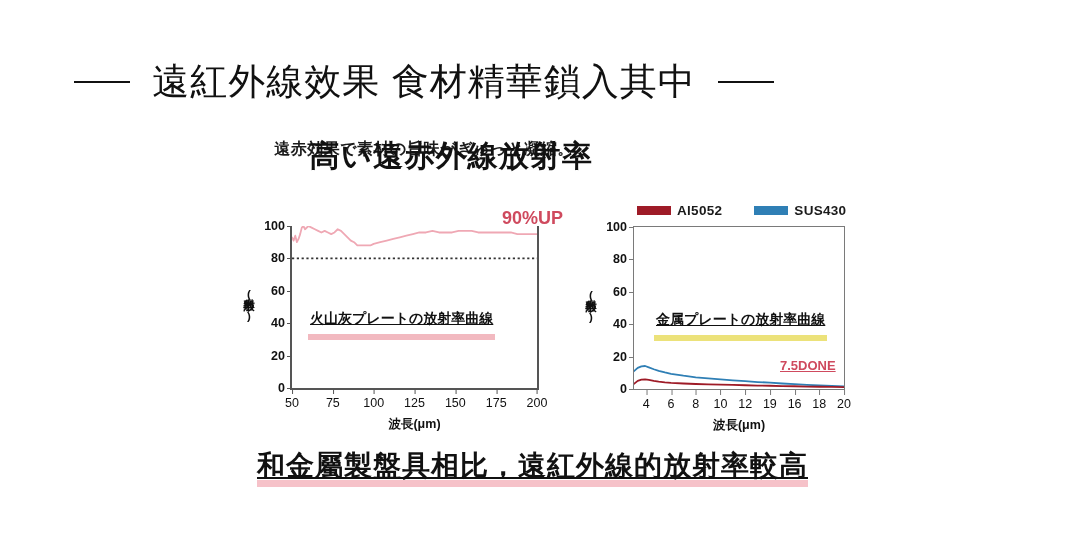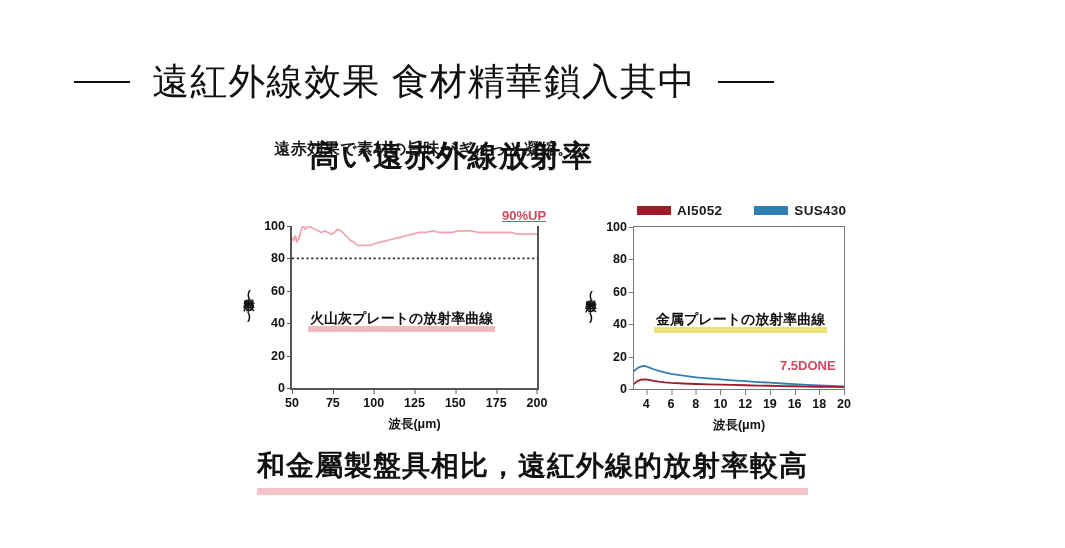--- a/index.html
+++ b/index.html
@@ -74,24 +74,23 @@
   .chart-panel {
     position: absolute;
     top: 0;
   }
   .chart-left  { left: 228px; width: 340px; height: 240px; }
   .chart-right { left: 575px; width: 285px; height: 240px; }
 
   
   .badge {
     position: absolute;
-    font-size: 13px;
-    font-weight: 700;
-    white-space: nowrap;
-    text-decoration: underline;
+    font-size: 18px;
+    font-weight: 700;
+    white-space: nowrap;
   }
   .badge-up {
     left: 274px;
     top: 8px;
     color: #cf4a5e;
   }
 
   
   .legend {
     position: absolute;
@@ -159,21 +158,21 @@
   }
   .plot-right .ytick::after { border-top-color: #7a7a7a; }
 
   
   .xtick {
     position: absolute;
     top: 100%;
     transform: translateX(-50%);
     margin-top: 8px;
     font-size: 12.5px;
-    font-weight: 700;
+    font-weight: 400;
     color: #111111;
     white-space: nowrap;
   }
   .xtick::before {
     content: "";
     position: absolute;
     left: 50%;
     bottom: 100%;
     margin-bottom: 2px;
     height: 5px;
@@ -209,22 +208,23 @@
     line-height: 1;
   }
 
   
   .plot-note {
     position: absolute;
     font-size: 14px;
     font-weight: 700;
     color: #111111;
     white-space: nowrap;
-    padding: 0 2px 4px 2px;
+    padding: 0 2px 12px 2px;
     line-height: 1.25;
+    text-decoration: underline;
   }
   .note-left {
     left: 16px;
     top: 84px;
     background: linear-gradient(to top, #f2b9c0 0, #f2b9c0 6px, transparent 6px);
   }
   .note-right {
     left: 20px;
     top: 84px;
     background: linear-gradient(to top, #ece27a 0, #ece27a 6px, transparent 6px);
@@ -245,22 +245,23 @@
     left: 0;
     width: 1065px;
     text-align: center;
   }
   .footer-caption span {
     display: inline-block;
     font-size: 28px;
     font-weight: 700;
     color: #111111;
     letter-spacing: 1px;
-    padding-bottom: 10px;
+    padding-bottom: 2px;
     background: linear-gradient(to top, #f6c2c9 0, #f6c2c9 7px, transparent 7px);
+    text-decoration: underline;
   }
 </style>
 </head>
 <body>
 
 <div class="header-block">
   <div class="title-row">
     <span class="title-rule"></span>
     <h1 class="main-title">遠紅外線效果 食材精華鎖入其中</h1>
     <span class="title-rule"></span>

